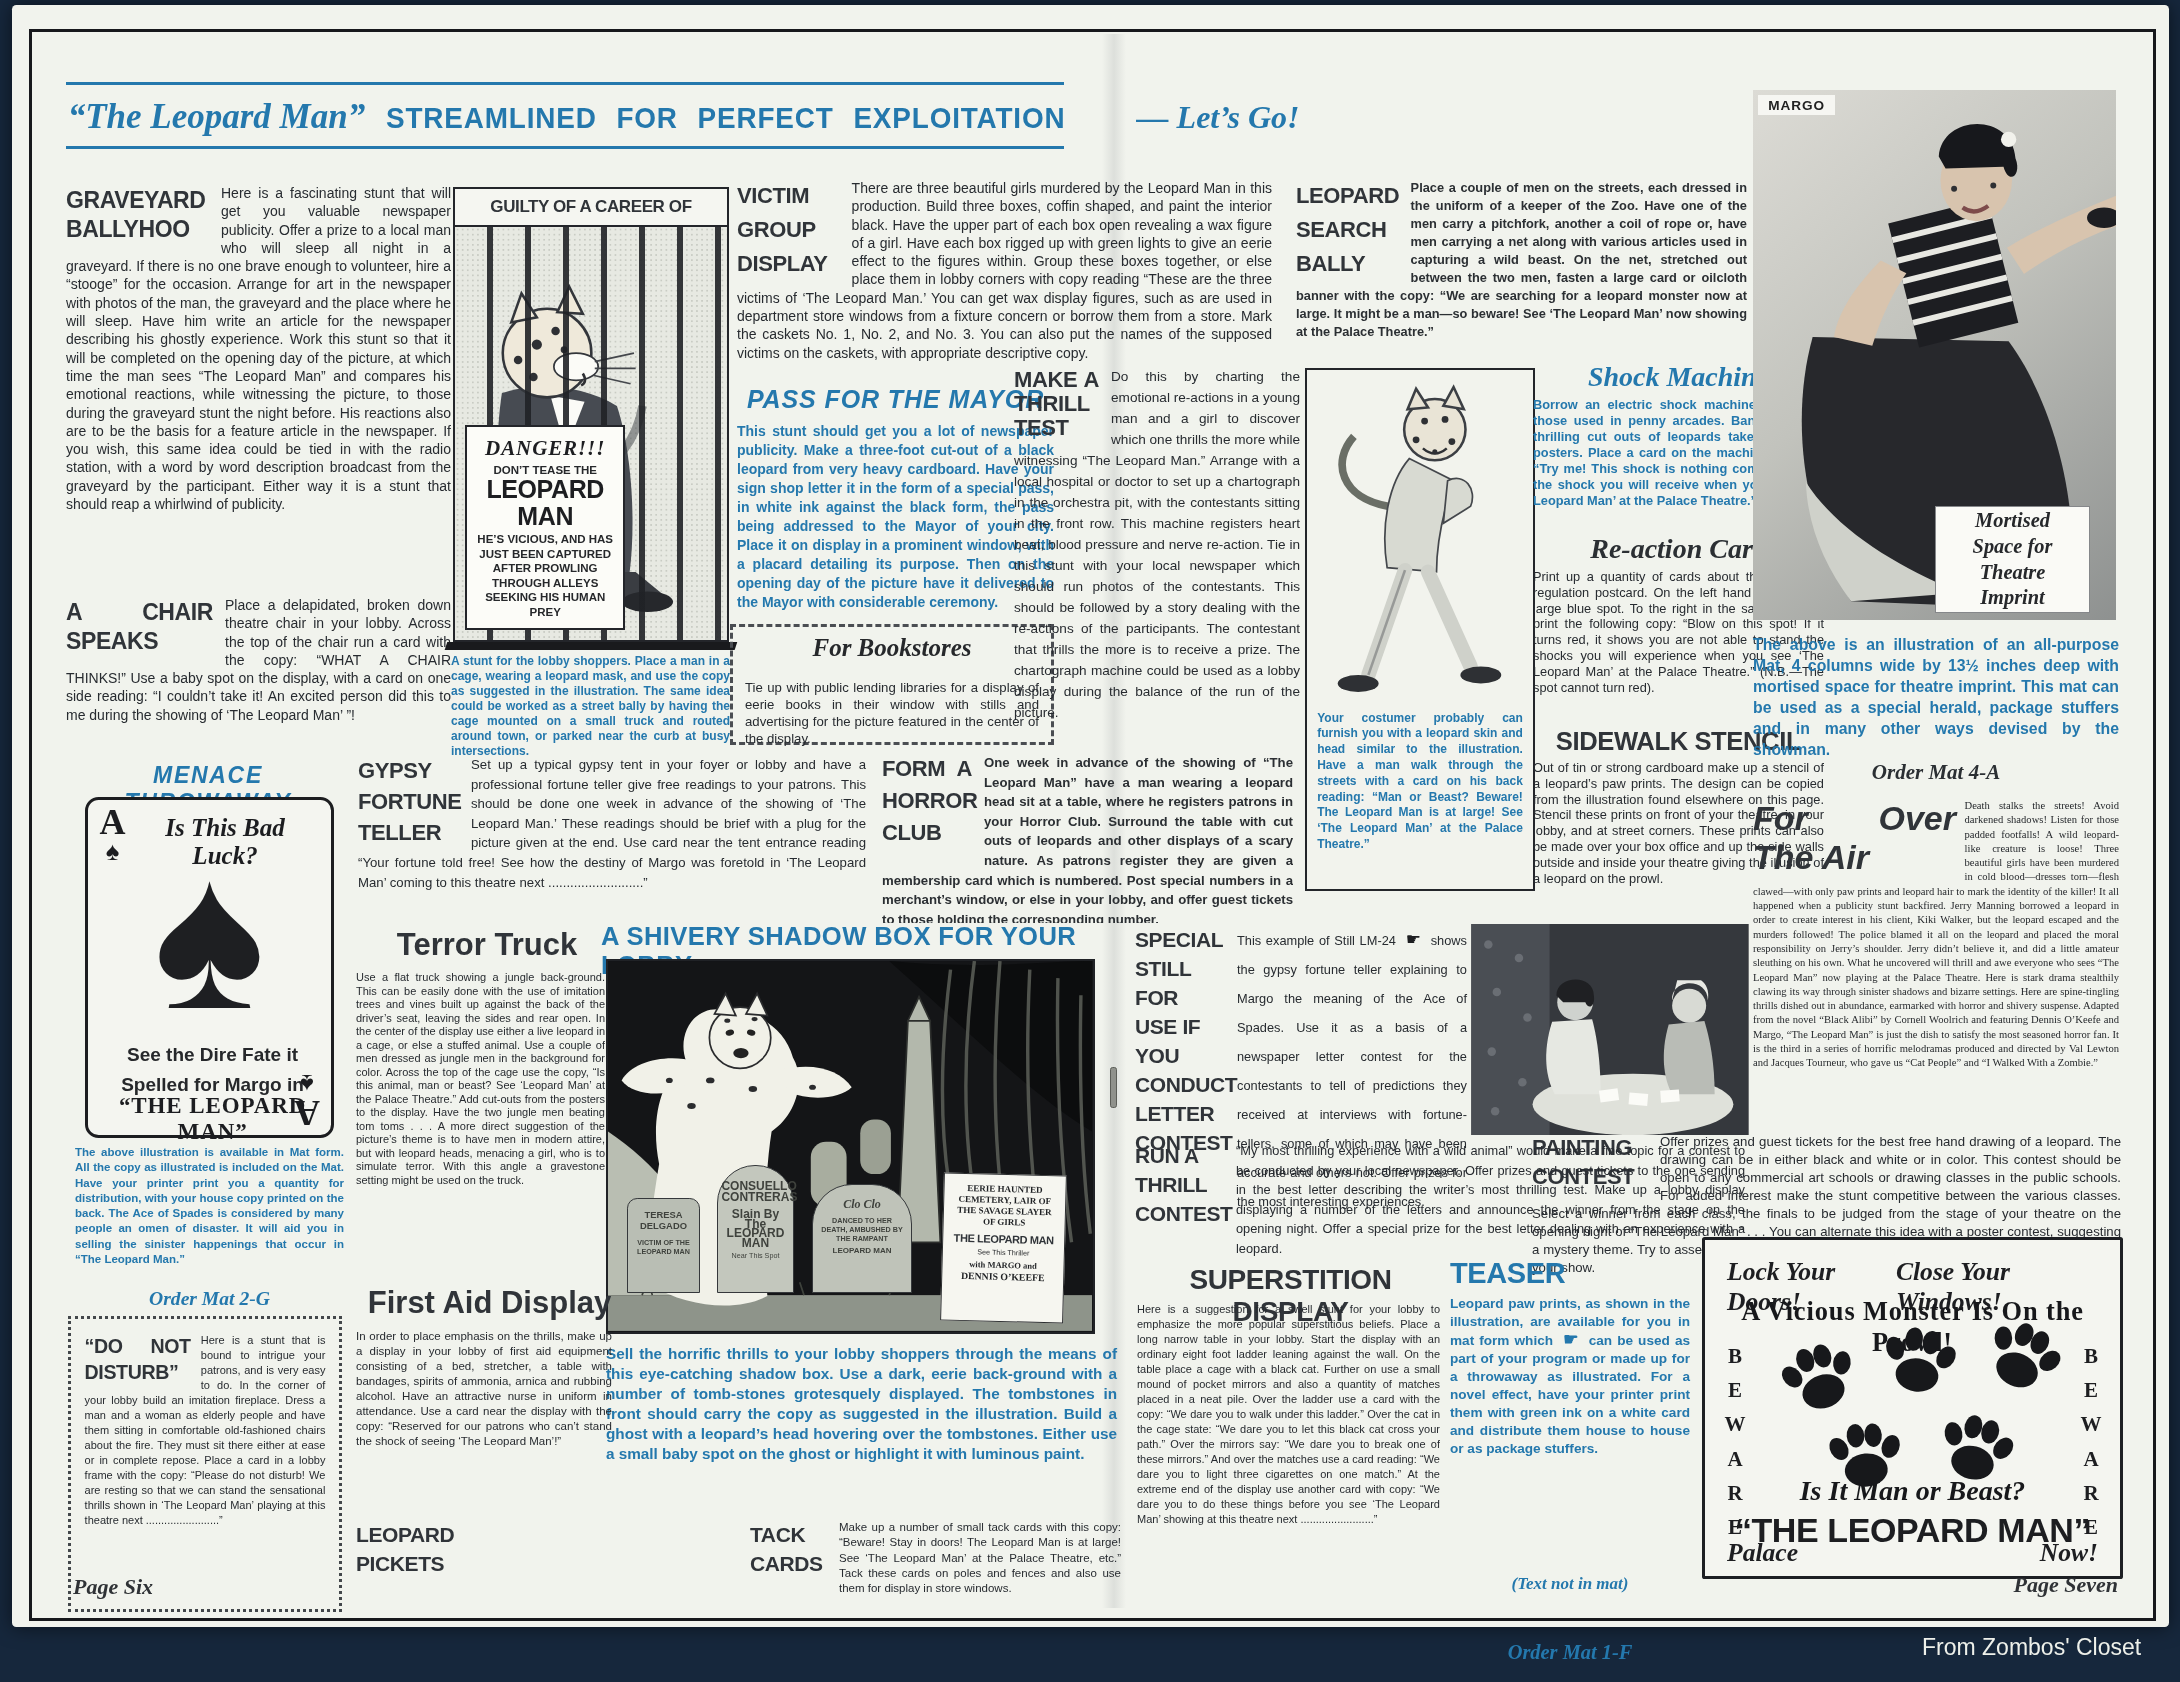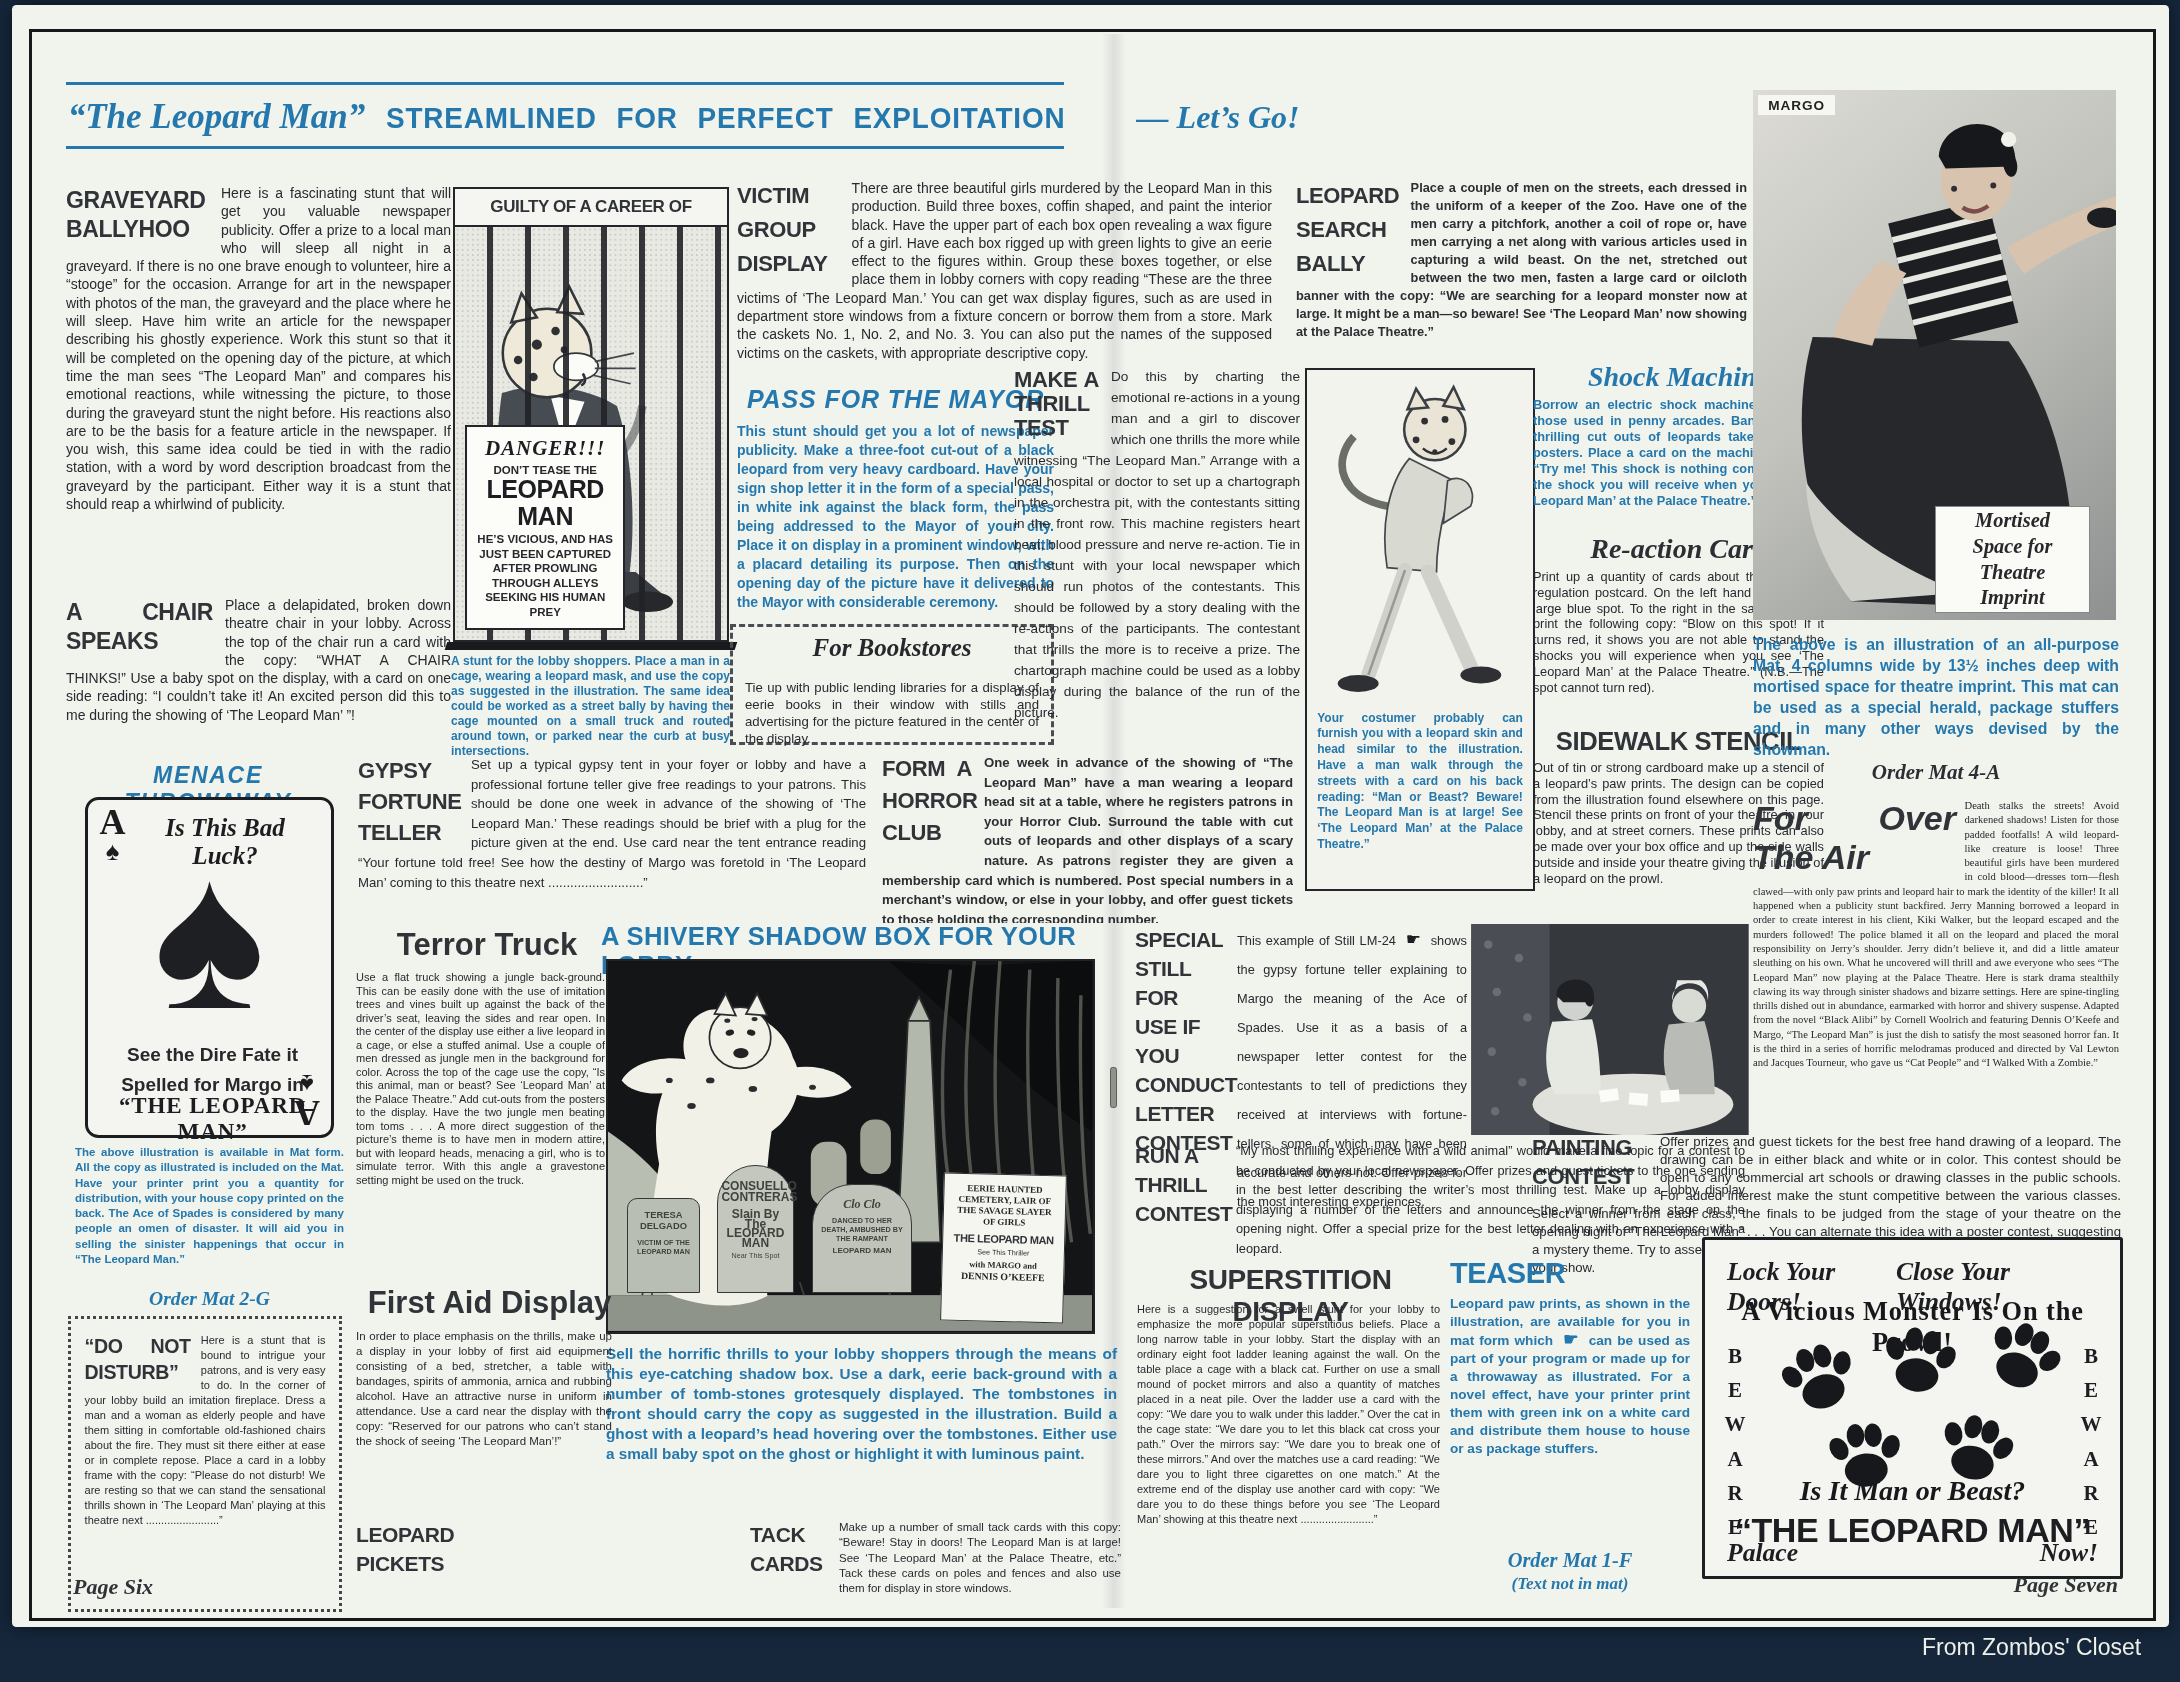--- a/index.html
+++ b/index.html
@@ -259,21 +259,21 @@
 
   <div class="abs cond ctr" style="left:1139px;top:1264px;width:303px;font-size:28px;">SUPERSTITION DISPLAY</div>
   <div class="abs jt ovh" style="left:1137px;top:1302px;width:303px;height:317px;font-size:11px;line-height:15px;">Here is a suggestion for a swell stunt for your lobby to emphasize the more popular superstitious beliefs. Place a long narrow table in your lobby. Start the display with an ordinary eight foot ladder leaning against the wall. On the table place a cage with a black cat. Further on use a small mound of pocket mirrors and also a quantity of matches placed in a neat pile. Over the ladder use a card with the copy: “We dare you to walk under this ladder.” Over the cat in the cage state: “We dare you to let this black cat cross your path.” Over the mirrors say: “We dare you to break one of these mirrors.” And over the matches use a card reading: “We dare you to light three cigarettes on one match.” At the extreme end of the display use another card with copy: “We dare you to do these things before you see ‘The Leopard Man’ showing at this theatre next ........................”</div>
 
   <div class="abs cond blue" style="left:1450px;top:1257px;font-size:29px;color:#2478ad;">TEASER</div>
   <div class="abs bb jt" style="left:1450px;top:1295px;width:240px;font-size:13.6px;line-height:18px;">
     <span>Leopard paw prints, as shown in the illustration, are available for you in mat form which</span>
     <span style="font-size:17px;margin:0 5.1px;">☛</span>
     <span>can be used as part of your program or made up for a throwaway as illustrated. For a novel effect, have your printer print them with green ink on a white card and distribute them house to house or as package stuffers.</span>
   </div>
-  <div class="abs ser it ctr blue" style="left:1450px;top:1549px;width:240px;font-weight:700;font-size:20.4px;">Order Mat 1-F</div>
+  <div class="abs ser it ctr blue" style="left:1450px;top:1641px;width:240px;font-weight:700;font-size:20.4px;">Order Mat 1-F</div>
   <div class="abs ser it ctr blue" style="left:1450px;top:1574px;width:240px;font-weight:700;font-size:17px;">(Text not in mat)</div>
 
   <div class="abs" style="left:1702px;top:1237px;width:421px;height:342px;border:3.4px solid #1d1f23;background:#f4f5f0;box-sizing:border-box;border-radius:2.6px;">
     <div class="abs" style="left:0;top:17px;width:100%;padding:0 22px;box-sizing:border-box;display:flex;justify-content:space-between;">
       <span class="ser it" style="font-weight:700;font-size:25.6px;color:#1d1e21;">Lock Your Doors!</span>
       <span class="ser it" style="font-weight:700;font-size:25.6px;color:#1d1e21;">Close Your Windows!</span>
     </div>
     <div class="abs ser ctr" style="left:0;top:56px;width:100%;font-weight:700;font-size:26.4px;letter-spacing:0.9px;color:#17181b;">A Vicious Monster Is On the Prowl!</div>
     <div class="abs ser" style="left:17px;top:104px;writing-mode:vertical-rl;text-orientation:upright;font-weight:700;font-size:21px;letter-spacing:10.2px;color:#1d1e21;">BEWARE</div>
     <div class="abs ser" style="right:17px;top:104px;writing-mode:vertical-rl;text-orientation:upright;font-weight:700;font-size:21px;letter-spacing:10.2px;color:#1d1e21;">BEWARE</div>

